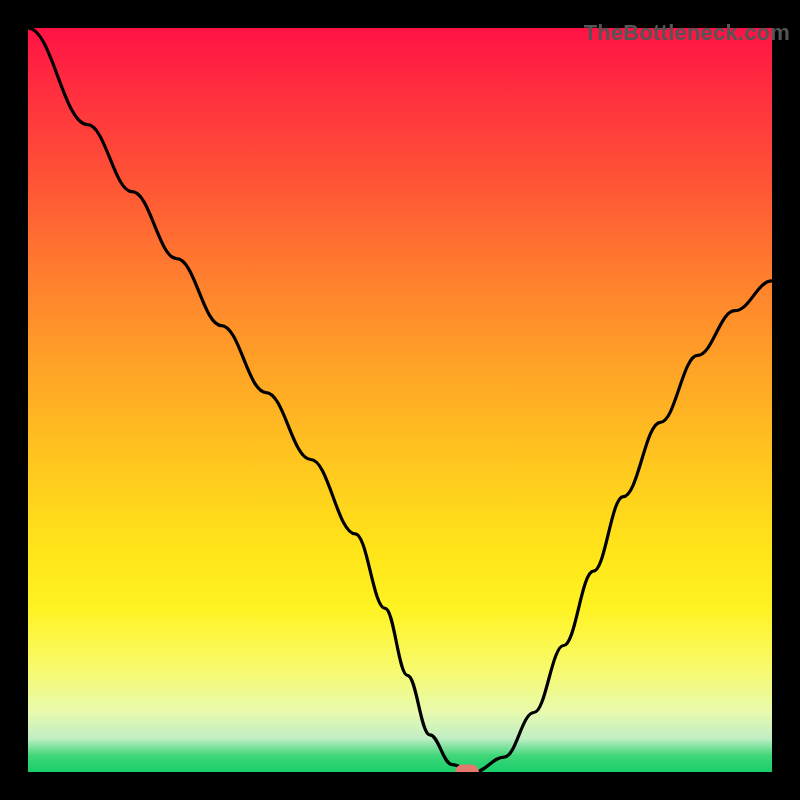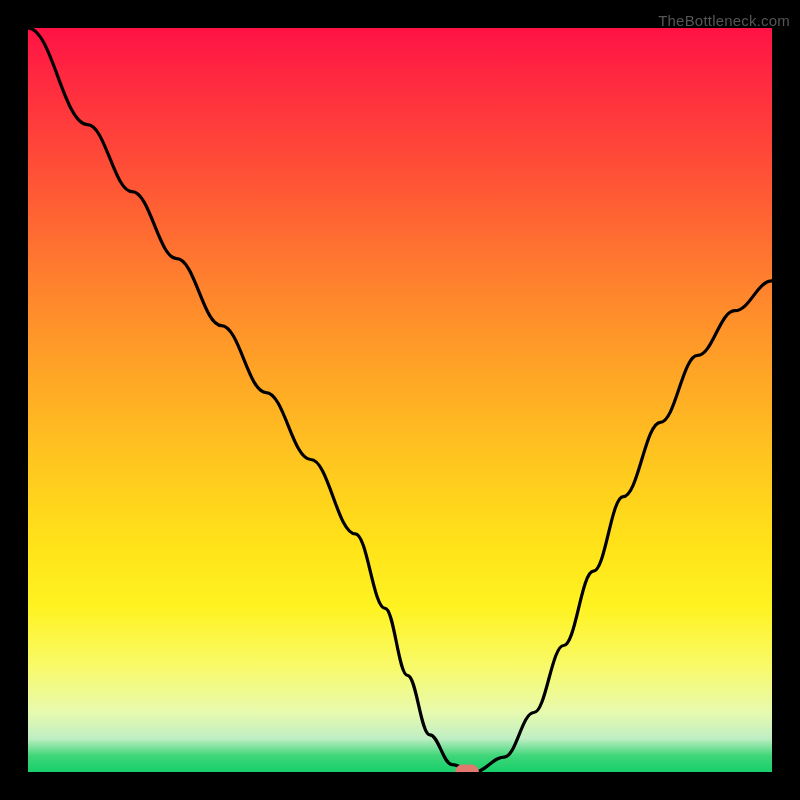--- a/index.html
+++ b/index.html
@@ -12,25 +12,25 @@
     font-family: Arial, Helvetica, sans-serif;
   }
   .frame {
     position: relative;
     width: 800px;
     height: 800px;
     background: #000;
   }
   .watermark {
     position: absolute;
-    top: 12px;
+    top: 20px;
     right: 10px;
     color: #555555;
-    font-size: 15px;
-    font-weight: 400;
+    font-size: 22px;
+    font-weight: 700;
     letter-spacing: 0.2px;
     z-index: 30;
     user-select: none;
   }
   .plot-area {
     position: absolute;
     left: 28px;
     top: 28px;
     width: 744px;
     height: 744px;

